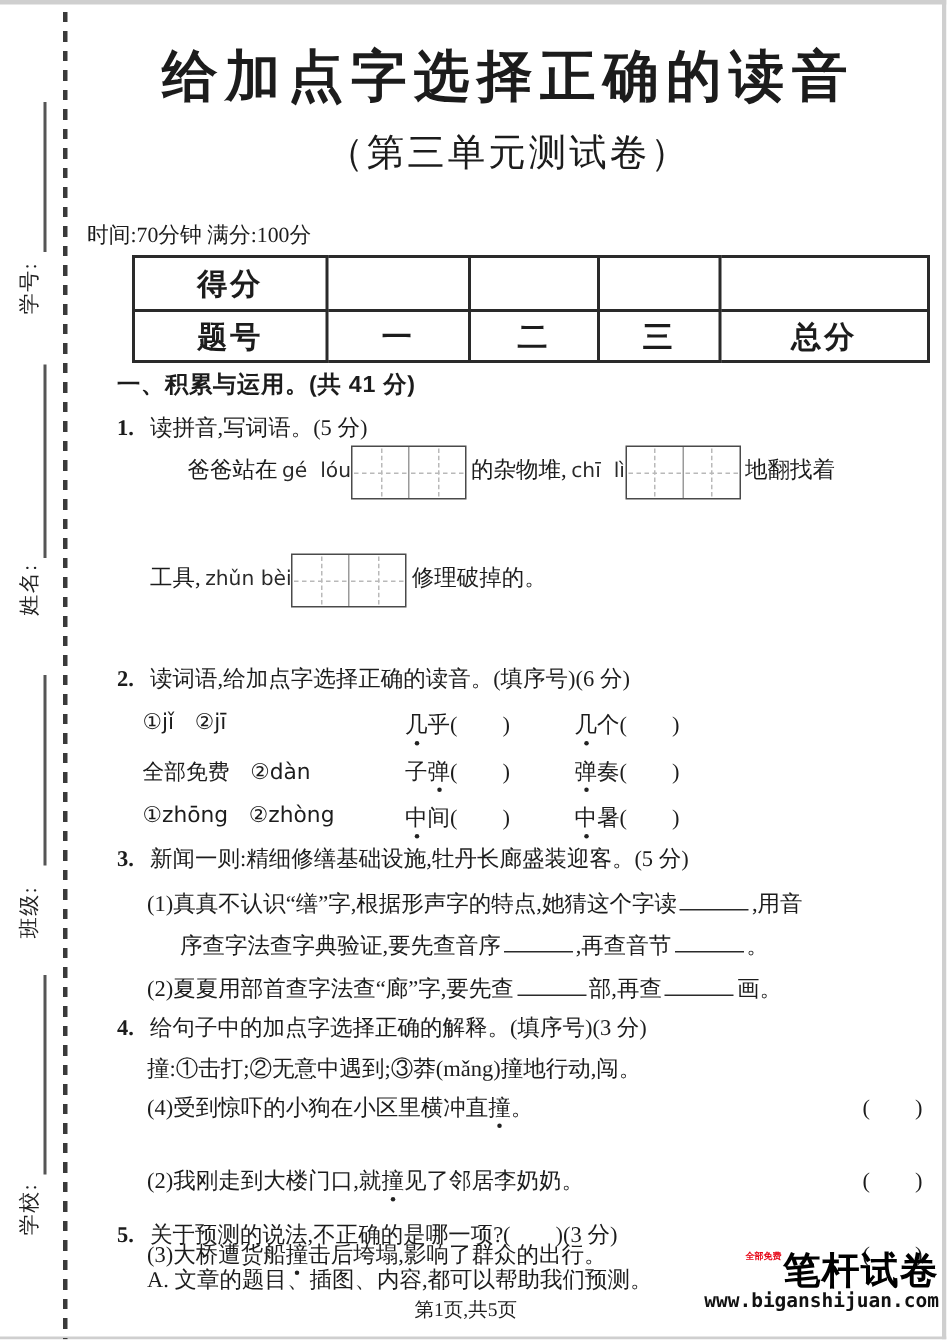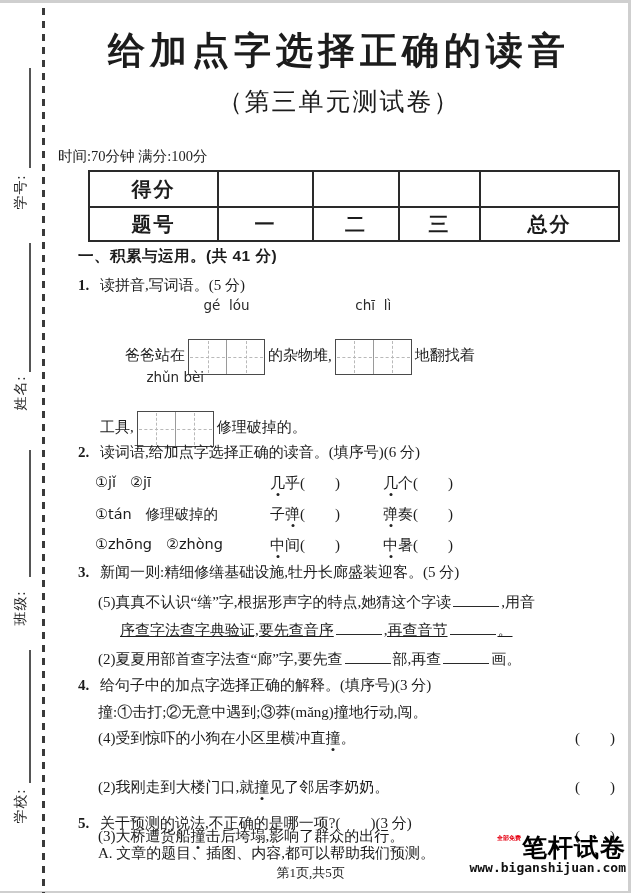--- a/index.html
+++ b/index.html
@@ -34,25 +34,25 @@
   }
   .scoretbl tr:nth-child(1) td { height:34px; }
   .scoretbl tr:nth-child(2) td { height:32px; }
   .sec-head { top:246px; left:20px; width:540px; font-family:"Liberation Sans","DejaVu Sans",sans-serif;
               font-weight:bold; font-size:15.5px; letter-spacing:0.5px; }
   
   .qline { font-size:15px; }
   .qnum { font-weight:bold; display:inline-block; width:22px; }
   .ind { padding-left:20px; box-sizing:border-box; }
   .ind2 { padding-left:40px; box-sizing:border-box; }
-  .ind3 { padding-left:62px; box-sizing:border-box;text-decoration:underline; }
+  .ind3 { padding-left:62px; box-sizing:border-box; }
   
   .prow { display:flex; align-items:flex-end; }
   .ut { font-size:15px; padding-bottom:10px; white-space:nowrap; }
-  .unit { display:flex; flex-direction:column; align-items:center; margin:0 3px;gap:24px; }
+  .unit { display:flex; flex-direction:row; align-items:center; margin:0 3px; }
   .py { font-family:"DejaVu Sans",sans-serif; font-size:13.5px; color:#2a2a2a; white-space:pre; margin-bottom:2px; }
   .wbox { display:flex; border:1.5px solid #4a4a4a; }
   .wc { width:37px; height:34px; position:relative; }
   .wc + .wc { border-left:1px solid #9a9a9a; }
   .wc::before { content:""; position:absolute; left:1px; right:1px; top:50%; border-top:1px dashed #b9b9b9; }
   .wc::after  { content:""; position:absolute; top:1px; bottom:1px; left:50%; border-left:1px dashed #b9b9b9; }
   
   .q2row { display:flex; padding-left:37px; font-size:15px; }
   .q2opts { width:175px; font-family:"DejaVu Sans",sans-serif; font-size:14.5px; white-space:pre; }
   .q2w1 { width:113px; }
@@ -166,36 +166,36 @@
       <span class="qnum">2.</span><span>读词语,给加点字选择正确的读音。(填序号)(6 分)</span>
     </div>
 
     <div class="abs q2row" style="top:474px">
       <span class="q2opts">①jǐ   ②jī</span>
       <span class="q2w1"><span></span><span class="d">几</span><span>乎</span><span>(　　)</span></span>
       <span><span></span><span class="d">几</span><span>个</span><span>(　　)</span></span>
     </div>
 
     <div class="abs q2row" style="top:505px">
-      <span class="q2opts">①tán   修理破掉的</span>
+      <span class="q2opts">全部免费   ②dàn</span>
       <span class="q2w1"><span>子</span><span class="d">弹</span><span></span><span>(　　)</span></span>
       <span><span></span><span class="d">弹</span><span>奏</span><span>(　　)</span></span>
     </div>
 
     <div class="abs q2row" style="top:536px">
       <span class="q2opts">①zhōng   ②zhòng</span>
       <span class="q2w1"><span></span><span class="d">中</span><span>间</span><span>(　　)</span></span>
       <span><span></span><span class="d">中</span><span>暑</span><span>(　　)</span></span>
     </div>
 
     <div class="abs qline ind" style="top:563px">
       <span class="qnum">3.</span><span>新闻一则:精细修缮基础设施,牡丹长廊盛装迎客。(5 分)</span>
     </div>
     <div class="abs qline ind2" style="top:591px">
-      <span>(5)真真不认识“缮”字,根据形声字的特点,她猜这个字读</span><span class="bl"></span><span>,用音</span>
+      <span>(1)真真不认识“缮”字,根据形声字的特点,她猜这个字读</span><span class="bl"></span><span>,用音</span>
     </div>
     <div class="abs qline ind3" style="top:619px">
       <span>序查字法查字典验证,要先查音序</span><span class="bl"></span><span>,再查音节</span><span class="bl"></span><span>。</span>
     </div>
     <div class="abs qline ind2" style="top:648px">
       <span>(2)夏夏用部首查字法查“廊”字,要先查</span><span class="bl"></span><span>部,再查</span><span class="bl"></span><span>画。</span>
     </div>
 
     <div class="abs qline ind" style="top:676px">
       <span class="qnum">4.</span><span>给句子中的加点字选择正确的解释。(填序号)(3 分)</span>

